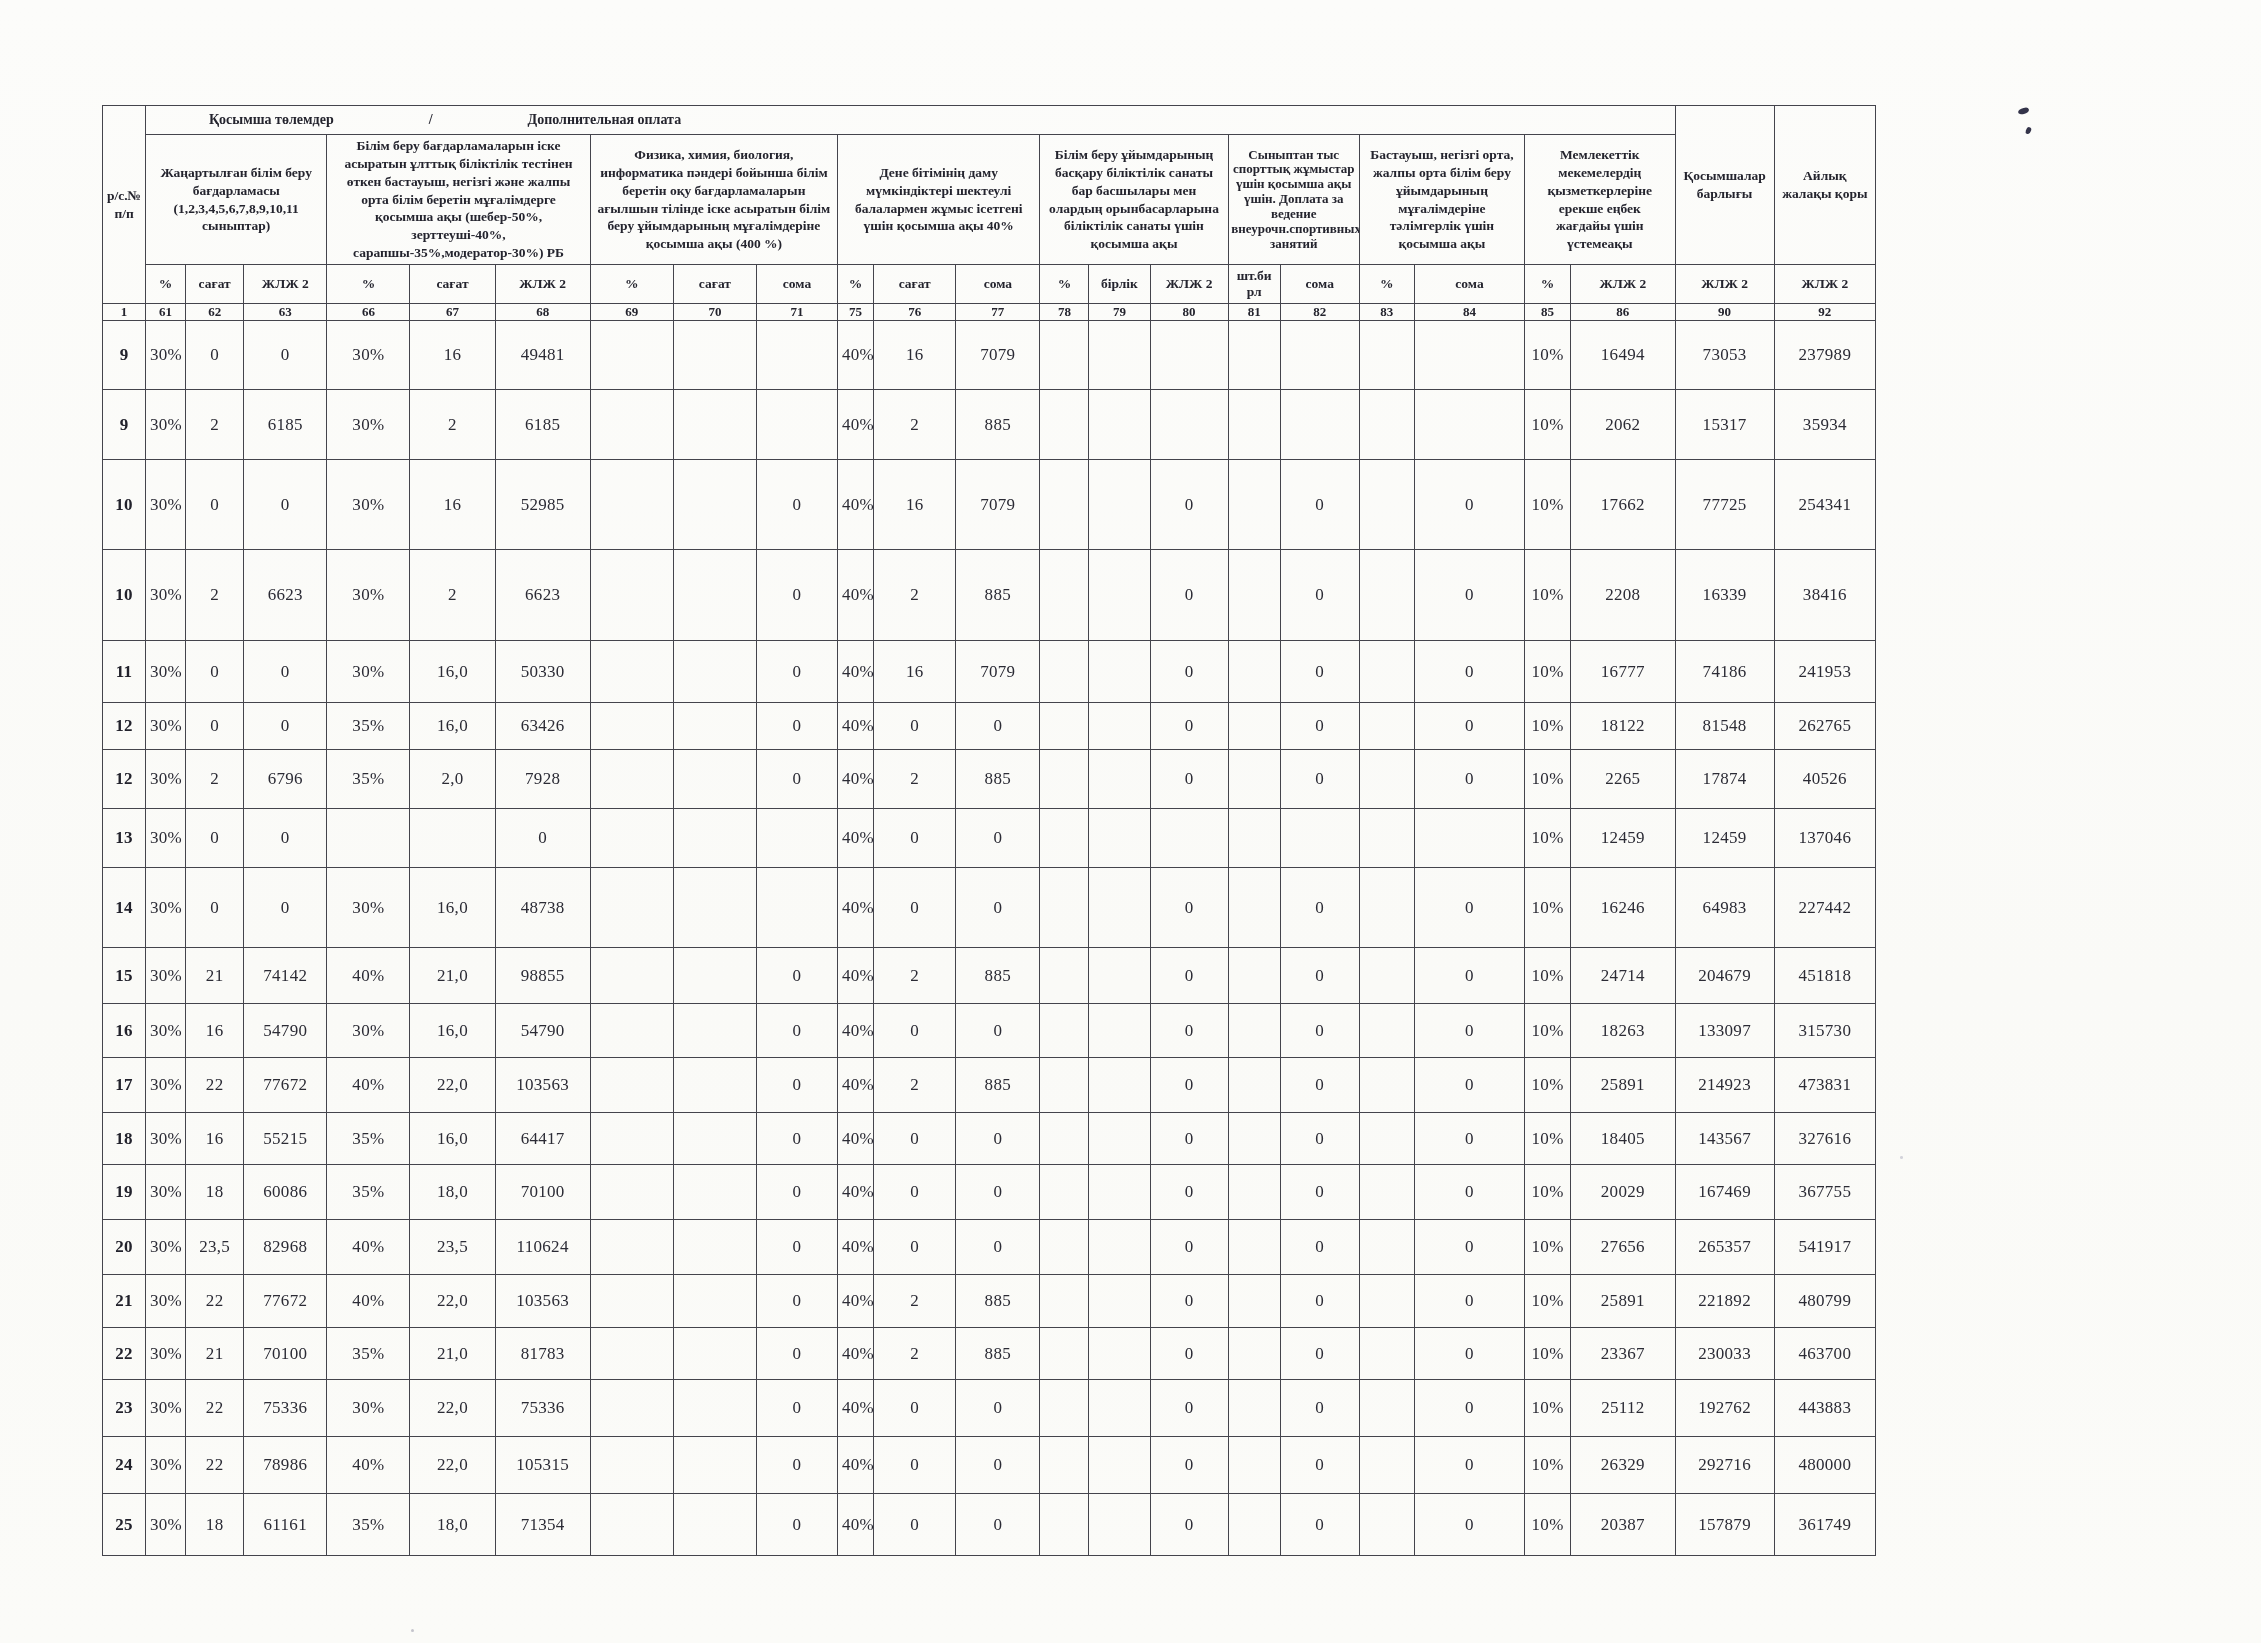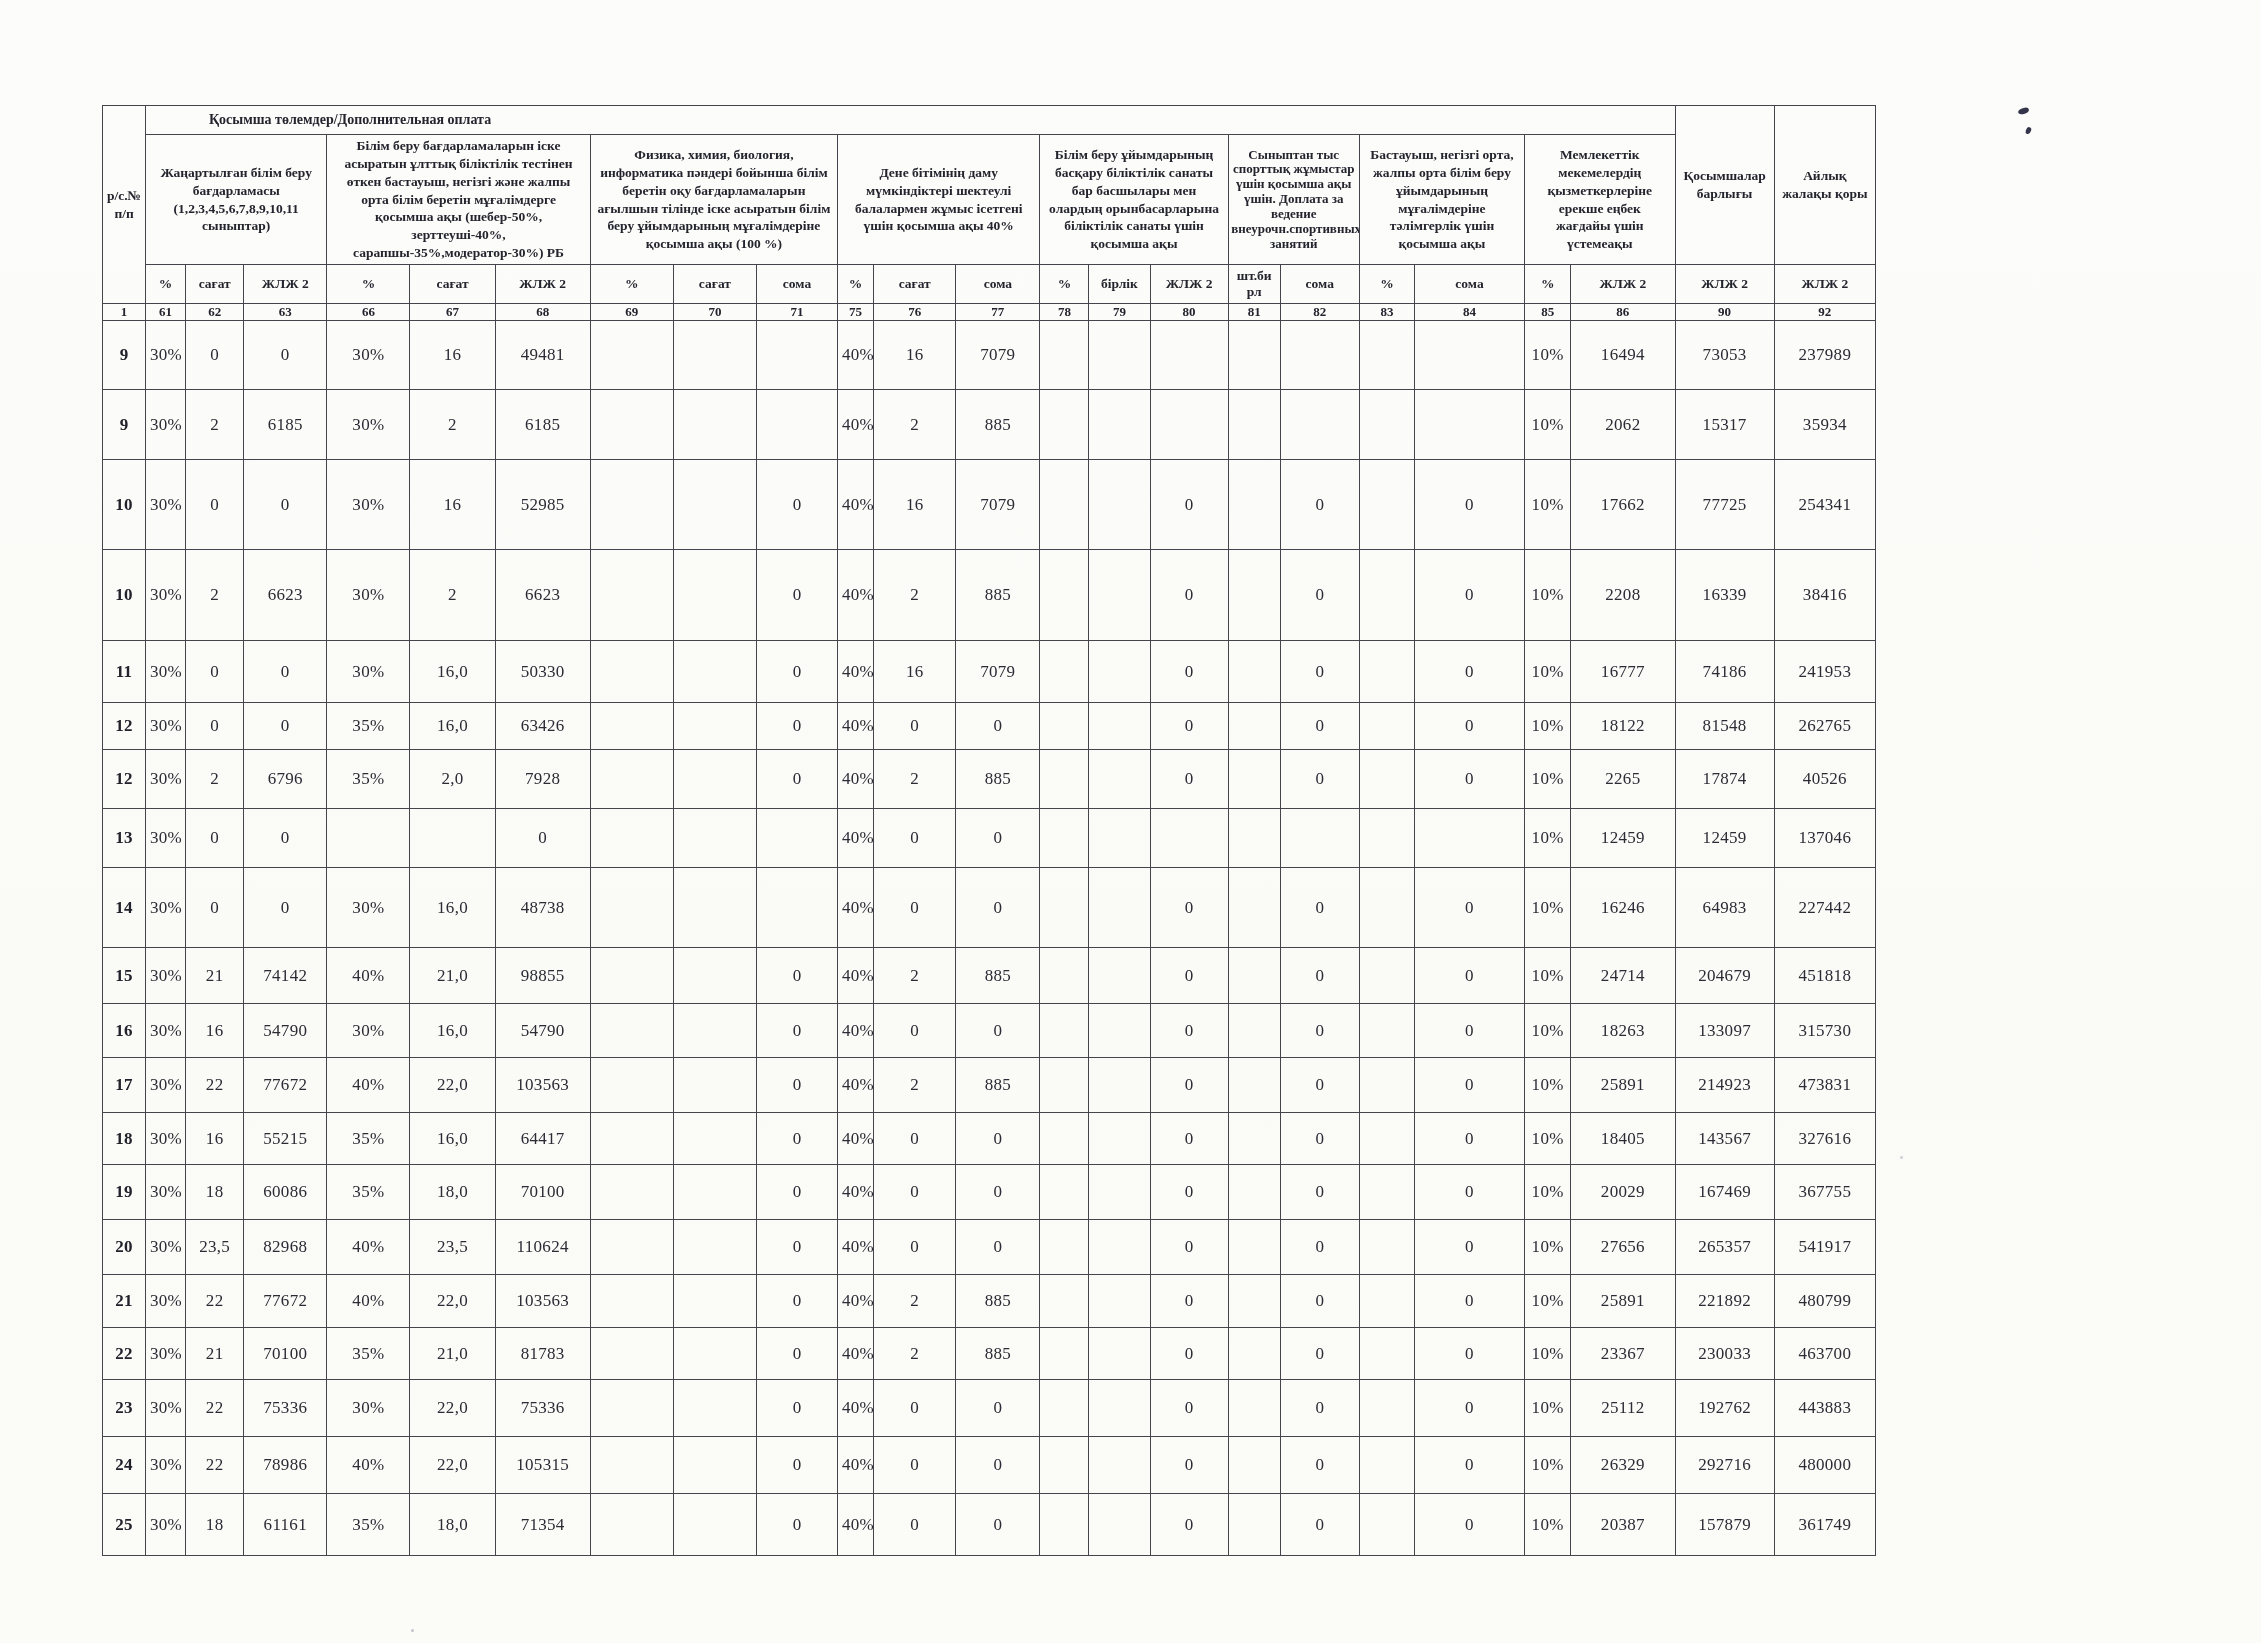--- a/index.html
+++ b/index.html
@@ -47,20 +47,21 @@
   }
   .pre{white-space:pre-line;}
   th.title{
     font-size:14px;
     text-align:left;
   }
   .title-flex{
     display:flex;
     align-items:flex-start;
     padding-left:59px;
+    gap:95px;
   }
   th.group{
     font-size:13.5px;
     line-height:1.32;
     padding:0 6.4px;
   }
   th.group.tight{
     font-size:13px;
     line-height:1.14;
     padding:0 2.6px;
@@ -158,21 +159,21 @@
             <span>/</span>
             <span>Дополнительная оплата</span>
           </div>
         </th>
         <th class="group" rowspan="2">Қосымшалар барлығы</th>
         <th class="group" rowspan="2">Айлық жалақы қоры</th>
       </tr>
       <tr style="height:130px">
         <th class="group" colspan="3">Жаңартылған білім беру бағдарламасы (1,2,3,4,5,6,7,8,9,10,11 сыныптар)</th>
         <th class="group" colspan="3">Білім беру бағдарламаларын іске асыратын ұлттық біліктілік тестінен өткен бастауыш, негізгі және жалпы орта білім беретін мұғалімдерге қосымша ақы (шебер-50%, зерттеуші-40%, сарапшы-35%,модератор-30%) РБ</th>
-        <th class="group" colspan="3">Физика, химия, биология, информатика пәндері бойынша білім беретін оқу бағдарламаларын ағылшын тілінде іске асыратын білім беру ұйымдарының мұғалімдеріне қосымша ақы (100 %)</th>
+        <th class="group" colspan="3">Физика, химия, биология, информатика пәндері бойынша білім беретін оқу бағдарламаларын ағылшын тілінде іске асыратын білім беру ұйымдарының мұғалімдеріне қосымша ақы (400 %)</th>
         <th class="group" colspan="3">Дене бітімінің даму мүмкіндіктері шектеулі балалармен жұмыс ісетгені үшін қосымша ақы 40%</th>
         <th class="group" colspan="3">Білім беру ұйымдарының басқару біліктілік санаты бар басшылары мен олардың орынбасарларына біліктілік санаты үшін қосымша ақы</th>
         <th class="group tight" colspan="2">Сыныптан тыс спорттық жұмыстар үшін қосымша ақы үшін.  Доплата за ведение внеурочн.спортивных занятий</th>
         <th class="group" colspan="2">Бастауыш, негізгі орта, жалпы орта білім беру ұйымдарының мұғалімдеріне тәлімгерлік үшін қосымша ақы</th>
         <th class="group" colspan="2">Мемлекеттік мекемелердің қызметкерлеріне ерекше еңбек жағдайы үшін үстемеақы</th>
       </tr>
       <tr style="height:39px">
         <th class="sub">%</th>
         <th class="sub">сағат</th>
         <th class="sub">ЖЛЖ 2</th>

